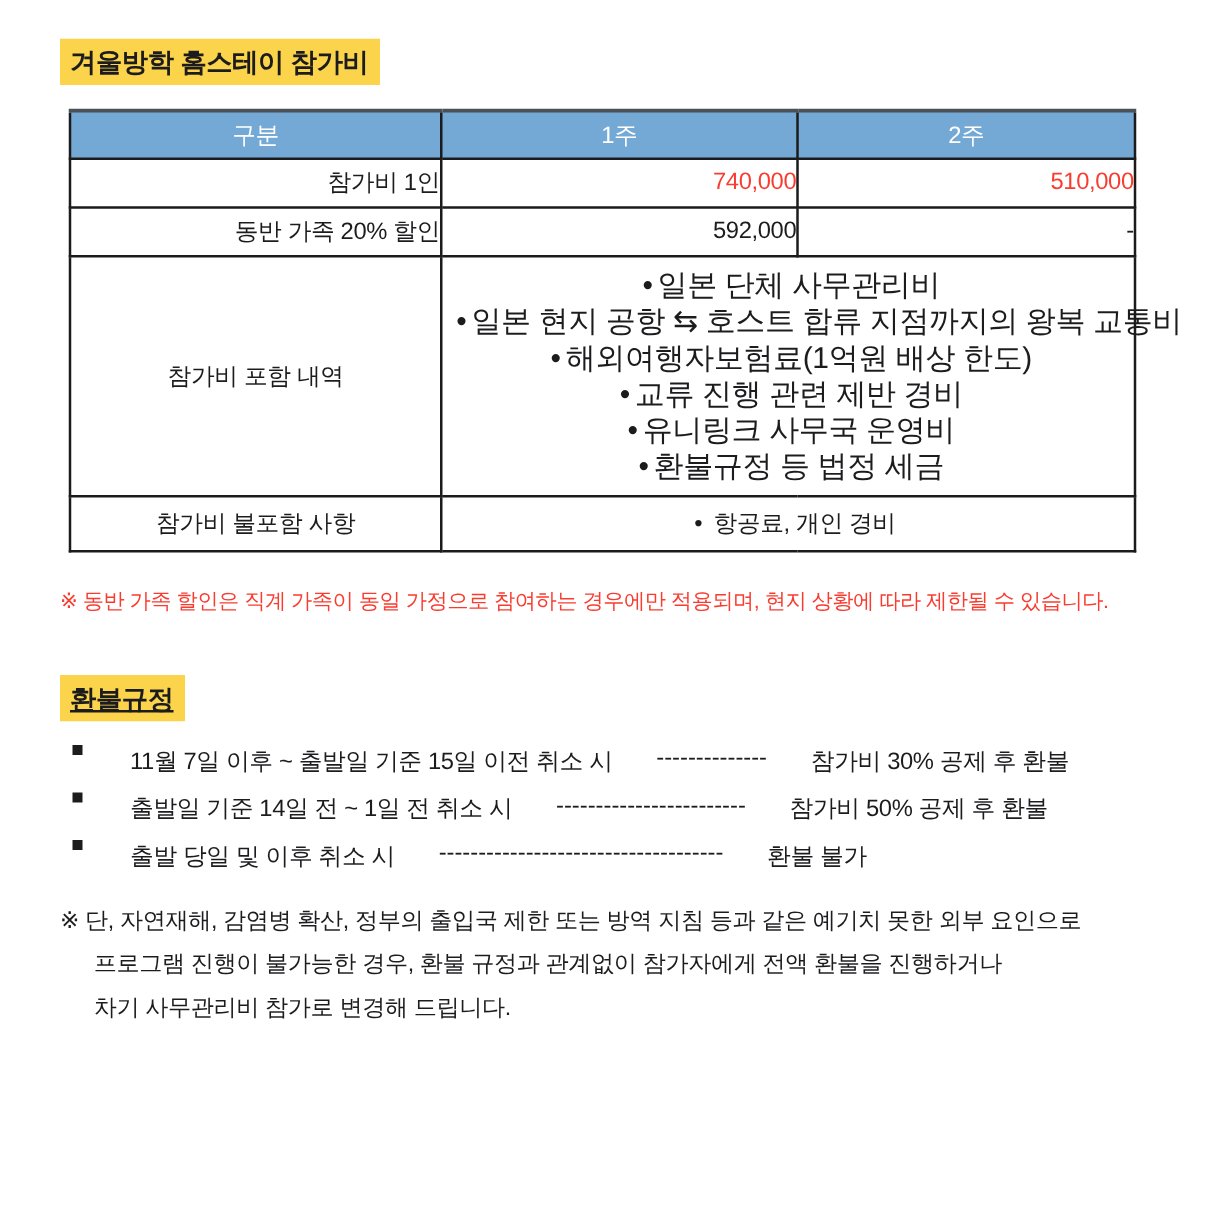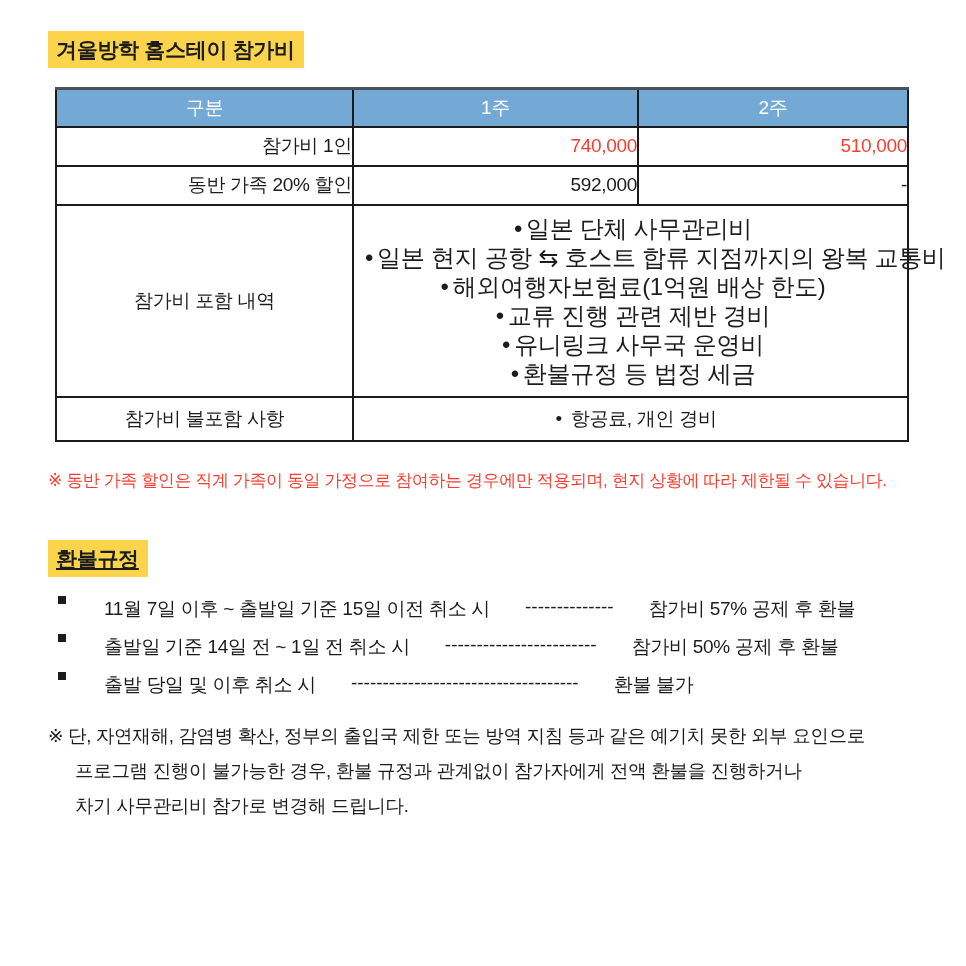--- a/index.html
+++ b/index.html
@@ -171,21 +171,21 @@
 
   <div class="discount-note">※ 동반 가족 할인은 직계 가족이 동일 가정으로 참여하는 경우에만 적용되며, 현지 상황에 따라 제한될 수 있습니다.</div>
 
   <div class="section-title title-refund">환불규정</div>
 
   <div class="refund-list">
     <div class="refund-line">
       <span class="square-bullet"></span>
       <span>11월 7일 이후 ~ 출발일 기준 15일 이전 취소 시</span>
       <span class="sep">--------------</span>
-      <span>참가비 57% 공제 후 환불</span>
+      <span>참가비 30% 공제 후 환불</span>
     </div>
     <div class="refund-line">
       <span class="square-bullet"></span>
       <span>출발일 기준 14일 전 ~ 1일 전 취소 시</span>
       <span class="sep">------------------------</span>
       <span>참가비 50% 공제 후 환불</span>
     </div>
     <div class="refund-line">
       <span class="square-bullet"></span>
       <span>출발 당일 및 이후 취소 시</span>

